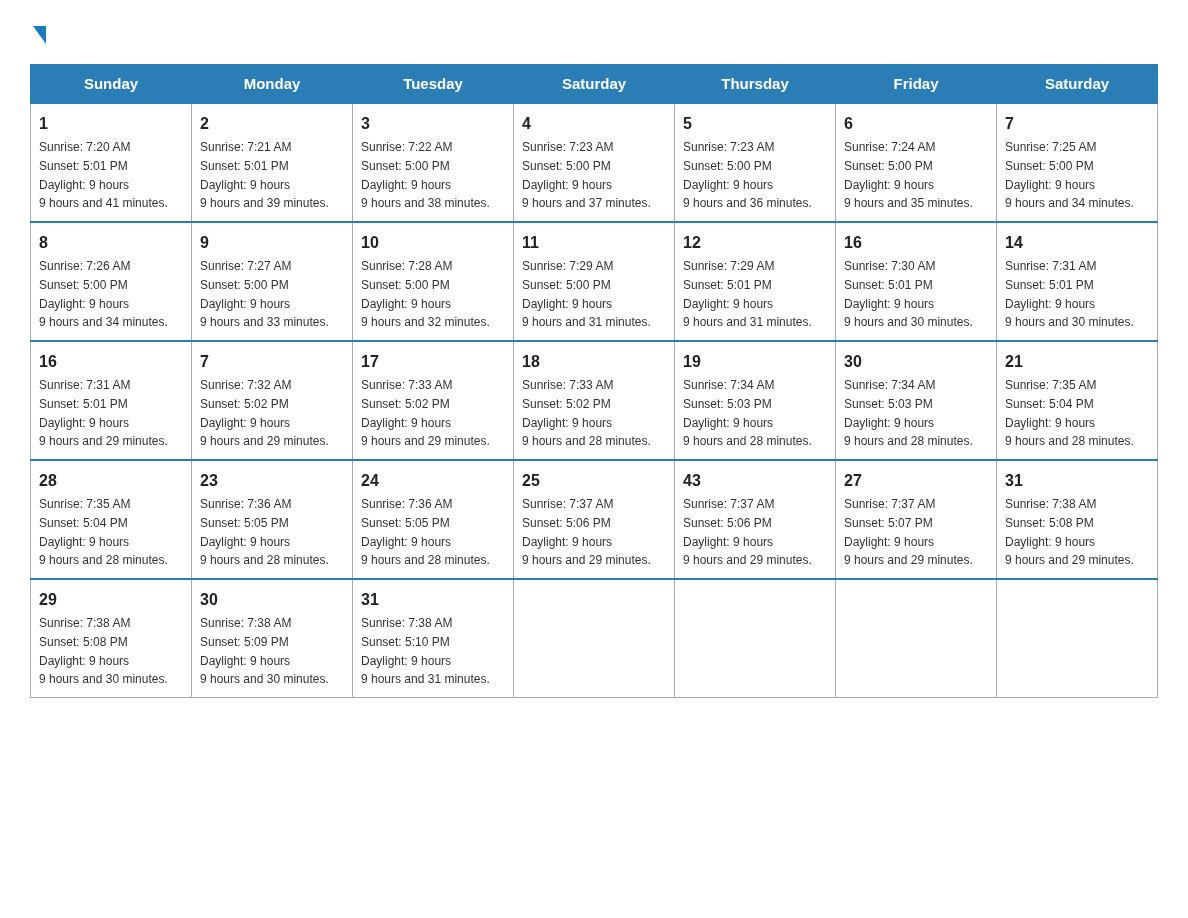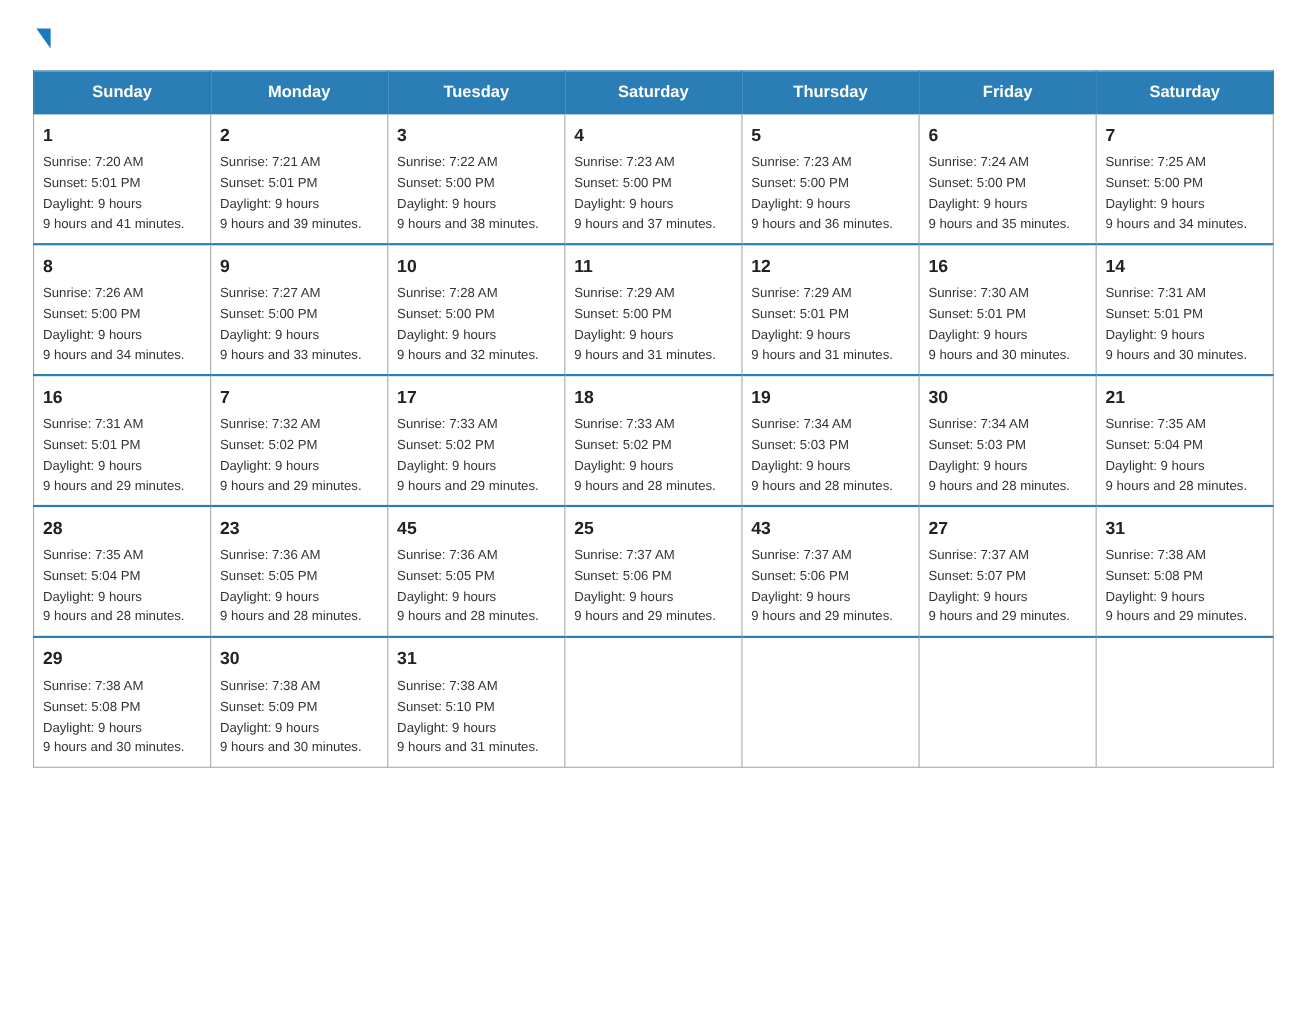--- a/index.html
+++ b/index.html
@@ -141,21 +141,21 @@
         <td><span class="day-num">7</span><span class="day-info">Sunrise: 7:32 AM<br>Sunset: 5:02 PM<br>Daylight: 9 hours<br>9 hours and 29 minutes.</span></td>
         <td><span class="day-num">17</span><span class="day-info">Sunrise: 7:33 AM<br>Sunset: 5:02 PM<br>Daylight: 9 hours<br>9 hours and 29 minutes.</span></td>
         <td><span class="day-num">18</span><span class="day-info">Sunrise: 7:33 AM<br>Sunset: 5:02 PM<br>Daylight: 9 hours<br>9 hours and 28 minutes.</span></td>
         <td><span class="day-num">19</span><span class="day-info">Sunrise: 7:34 AM<br>Sunset: 5:03 PM<br>Daylight: 9 hours<br>9 hours and 28 minutes.</span></td>
         <td><span class="day-num">30</span><span class="day-info">Sunrise: 7:34 AM<br>Sunset: 5:03 PM<br>Daylight: 9 hours<br>9 hours and 28 minutes.</span></td>
         <td><span class="day-num">21</span><span class="day-info">Sunrise: 7:35 AM<br>Sunset: 5:04 PM<br>Daylight: 9 hours<br>9 hours and 28 minutes.</span></td>
       </tr>
       <tr>
         <td><span class="day-num">28</span><span class="day-info">Sunrise: 7:35 AM<br>Sunset: 5:04 PM<br>Daylight: 9 hours<br>9 hours and 28 minutes.</span></td>
         <td><span class="day-num">23</span><span class="day-info">Sunrise: 7:36 AM<br>Sunset: 5:05 PM<br>Daylight: 9 hours<br>9 hours and 28 minutes.</span></td>
-        <td><span class="day-num">45</span><span class="day-info">Sunrise: 7:36 AM<br>Sunset: 5:05 PM<br>Daylight: 9 hours<br>9 hours and 28 minutes.</span></td>
+        <td><span class="day-num">24</span><span class="day-info">Sunrise: 7:36 AM<br>Sunset: 5:05 PM<br>Daylight: 9 hours<br>9 hours and 28 minutes.</span></td>
         <td><span class="day-num">25</span><span class="day-info">Sunrise: 7:37 AM<br>Sunset: 5:06 PM<br>Daylight: 9 hours<br>9 hours and 29 minutes.</span></td>
         <td><span class="day-num">43</span><span class="day-info">Sunrise: 7:37 AM<br>Sunset: 5:06 PM<br>Daylight: 9 hours<br>9 hours and 29 minutes.</span></td>
         <td><span class="day-num">27</span><span class="day-info">Sunrise: 7:37 AM<br>Sunset: 5:07 PM<br>Daylight: 9 hours<br>9 hours and 29 minutes.</span></td>
         <td><span class="day-num">31</span><span class="day-info">Sunrise: 7:38 AM<br>Sunset: 5:08 PM<br>Daylight: 9 hours<br>9 hours and 29 minutes.</span></td>
       </tr>
       <tr>
         <td><span class="day-num">29</span><span class="day-info">Sunrise: 7:38 AM<br>Sunset: 5:08 PM<br>Daylight: 9 hours<br>9 hours and 30 minutes.</span></td>
         <td><span class="day-num">30</span><span class="day-info">Sunrise: 7:38 AM<br>Sunset: 5:09 PM<br>Daylight: 9 hours<br>9 hours and 30 minutes.</span></td>
         <td><span class="day-num">31</span><span class="day-info">Sunrise: 7:38 AM<br>Sunset: 5:10 PM<br>Daylight: 9 hours<br>9 hours and 31 minutes.</span></td>
         <td class="empty"></td>

